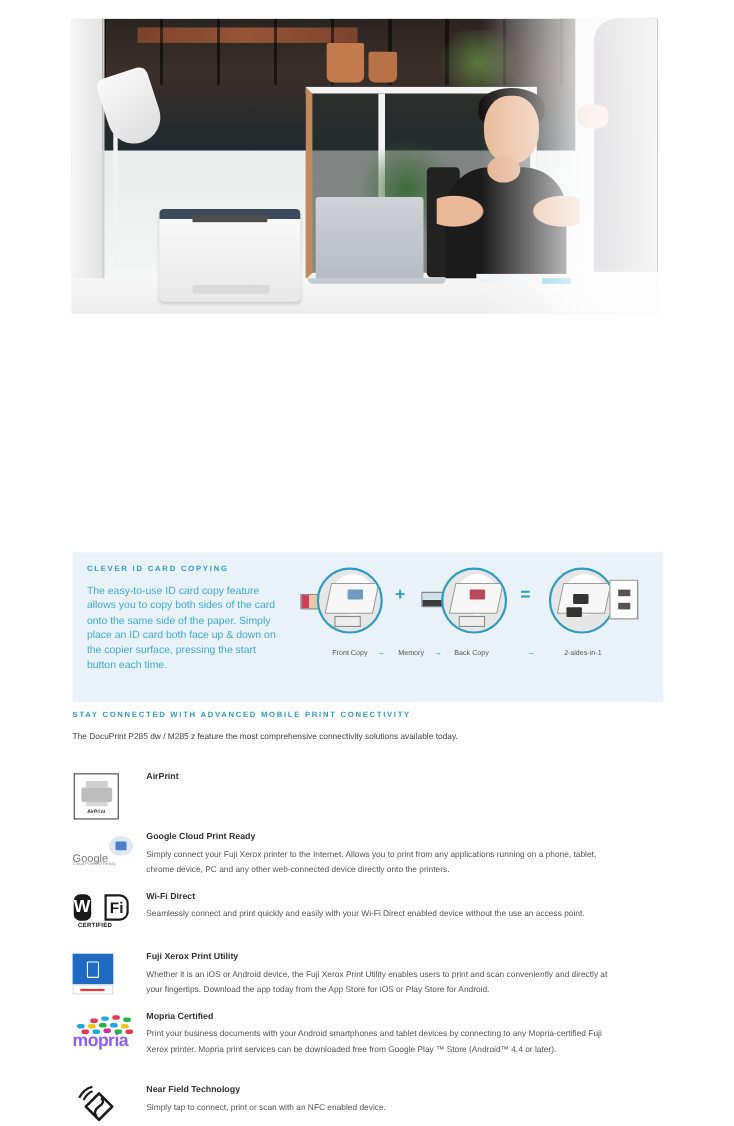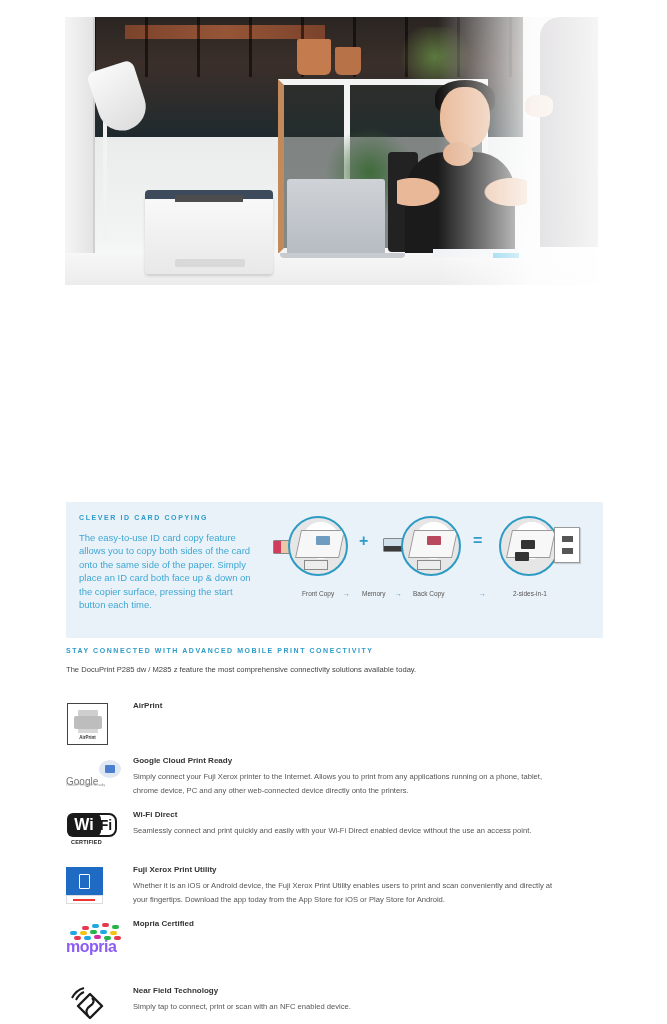--- a/index.html
+++ b/index.html
@@ -99,21 +99,21 @@
     .logo-airprint .prn-top { position: absolute; left: 10px; top: 6px; width: 20px; height: 6px; background: #cfcfcf; border-radius: 1px; }
     .logo-airprint .prn-body { position: absolute; left: 6px; top: 12px; width: 28px; height: 13px; background: #bdbdbd; border-radius: 2px; }
     .logo-airprint .prn-tray { position: absolute; left: 10px; top: 25px; width: 20px; height: 4px; background: #d7d7d7; }
     .logo-airprint .lbl { position: absolute; left: 0; top: 31px; width: 100%; text-align: center; font-size: 4.5px; font-weight: bold; color: #333; }
 
     .logo-google .gword { position: absolute; left: 0; top: 20px; font-size: 10px; color: #777; }
     .logo-google .gcloud { position: absolute; left: 33px; top: 4px; width: 22px; height: 18px; border-radius: 50%; background: #dfe8f2; }
     .logo-google .gsq { position: absolute; left: 39px; top: 9px; width: 10px; height: 8px; background: #4a7fd0; border-radius: 1px; }
     .logo-google .gsub { position: absolute; left: 0; top: 26px; font-size: 4px; color: #999; white-space: nowrap; }
 
-    .logo-wifi .wbox { position: absolute; left: 1px; top: 3px; width: 34px; height: 24px; background: #1a1a1a; border-radius: 6px; color: #fff;
+    .logo-wifi .wbox { position: absolute; left: 1px; top: 3px; width: 16px; height: 24px; background: #1a1a1a; border-radius: 6px; color: #fff;
       font-weight: bold; font-size: 16px; line-height: 24px; text-align: center; }
     .logo-wifi .wfi { position: absolute; left: 29px; top: 3px; width: 22px; height: 24px; border: 2px solid #1a1a1a; border-radius: 0 8px 8px 0; color: #1a1a1a;
       font-weight: bold; font-size: 14px; line-height: 20px; text-align: center; }
     .logo-wifi .wcert { position: absolute; left: 5px; top: 29px; font-size: 5.5px; font-weight: bold; color: #1a1a1a; letter-spacing: .2px; }
 
     .logo-fx .fxbox { position: absolute; left: 0; top: 2px; width: 37px; height: 28px; background: #1f6bc4; }
     .logo-fx .fxdoc { position: absolute; left: 13px; top: 7px; width: 11px; height: 15px; border: 1.5px solid #fff; border-radius: 1px; }
     .logo-fx .fxstrip { position: absolute; left: 0; top: 30px; width: 37px; height: 9px; background: #fff; border: 1px solid #ddd; }
     .logo-fx .fxstrip span { position: absolute; left: 6px; top: 3px; width: 22px; height: 2px; background: #e33; }
 
@@ -267,20 +267,21 @@
     <div class="dot" style="left:34px; top:11px; background:#1fa7e0;"></div>
     <div class="dot" style="left:44px; top:12px; background:#f4c318;"></div>
     <div class="dot" style="left:8px; top:17px; background:#e53950;"></div>
     <div class="dot" style="left:18px; top:17px; background:#1fa7e0;"></div>
     <div class="dot" style="left:28px; top:16px; background:#d12ba0;"></div>
     <div class="dot" style="left:38px; top:17px; background:#26b34a;"></div>
     <div class="dot" style="left:48px; top:17px; background:#e53950;"></div>
     <div class="mword">mopria</div>
   </div>
   <div class="title">Mopria Certified</div>
+  <div class="desc">Print your business documents with your Android smartphones and tablet devices by connecting to any Mopria-certified Fuji Xerox printer. Mopria print services can be downloaded free from Google Play ™ Store (Android™ 4.4 or later).</div>
 </div>
 
 <div class="feature logo-nfc" style="top:986px; height:36px;">
   <div class="logo">
     <svg width="38" height="34" viewBox="0 0 38 34">
       <path d="M10 20 L22 8 L34 20 L22 32 Z" fill="none" stroke="#1a1a1a" stroke-width="2.4" stroke-linejoin="round"></path>
       <path d="M20 30 Q16 24 22 20 Q28 16 24 12" fill="none" stroke="#1a1a1a" stroke-width="2.2"></path>
       <path d="M4 12 Q8 4 16 2" fill="none" stroke="#1a1a1a" stroke-width="2"></path>
       <path d="M8 14 Q11 8 16 6" fill="none" stroke="#1a1a1a" stroke-width="2"></path>
     </svg>

